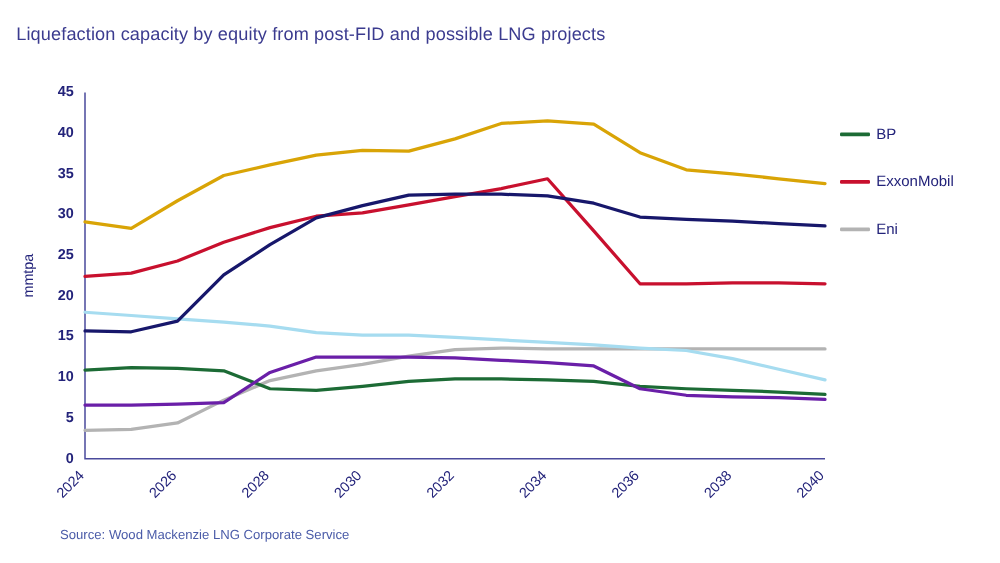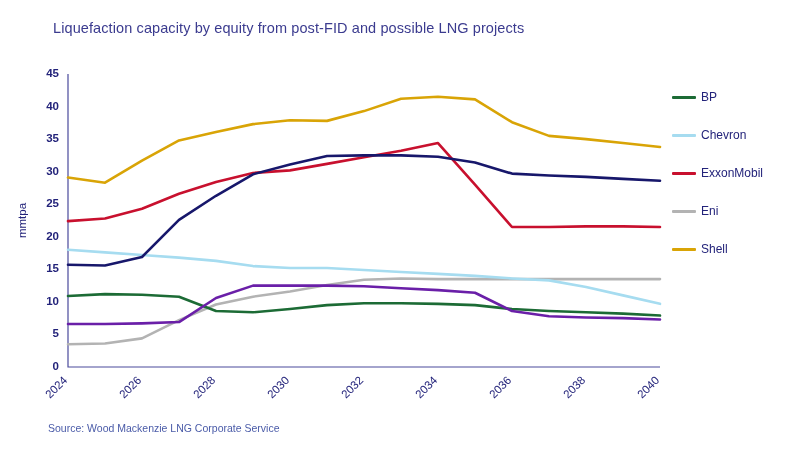--- a/index.html
+++ b/index.html
@@ -11,21 +11,20 @@
     overflow:hidden;
     position:relative;
   }
   #chart-title{
     position:absolute;
     left:13px;top:20px;
     font-size:14.5px;
     color:#3b3b8f;
     letter-spacing:0.1px;
     white-space:nowrap;
-    margin-left:40px;
   }
   #source-note{
     position:absolute;
     left:13px;top:422px;
     font-size:10.5px;
     color:#4a5ba8;
     white-space:nowrap;
     margin-left:35px;
   }
   #plot-wrap{
@@ -43,21 +42,21 @@
     font-family:"Liberation Sans",sans-serif;
     font-size:11.5px;fill:#23237a;
   }
   .axis-title{
     font-family:"Liberation Sans",sans-serif;
     font-size:11.5px;fill:#23237a;
   }
   .series-path{fill:none;stroke-width:2.6;stroke-linejoin:round;stroke-linecap:round;}
   #legend{
     position:absolute;
-    left:672px;top:78px;
+    left:672px;top:88px;
     width:126px;
   }
   .legend-item{
     display:flex;align-items:center;
     height:38px;
   }
   .legend-swatch{
     width:24px;height:3px;
     margin-right:5px;flex:0 0 auto;
     border-radius:1px;
@@ -105,30 +104,22 @@
       <path d="M 68.00 264.78 L 105.00 265.43 L 142.00 256.96 L 179.00 219.85 L 216.00 195.76 L 253.00 174.27 L 290.00 164.50 L 327.00 156.04 L 364.00 155.39 L 401.00 155.39 L 438.00 156.69 L 475.00 162.55 L 512.00 173.62 L 549.00 175.57 L 586.00 176.88 L 623.00 178.83 L 660.00 180.78" class="series-path" stroke="#17176b"></path>
     </svg>
 </div>
 
 <div id="legend">
     <div class="legend-item">
       <span class="legend-swatch" style="background: rgb(28, 107, 53);"></span>
       <span class="legend-label">BP</span>
     </div>
     <div class="legend-item">
-      <span class="legend-swatch" style="background: rgb(166, 220, 240);"></span>
-      <span class="legend-label">Chevron</span>
-    </div>
-    <div class="legend-item">
       <span class="legend-swatch" style="background: rgb(200, 16, 46);"></span>
       <span class="legend-label">ExxonMobil</span>
     </div>
     <div class="legend-item">
       <span class="legend-swatch" style="background: rgb(179, 179, 179);"></span>
       <span class="legend-label">Eni</span>
     </div>
-    <div class="legend-item">
-      <span class="legend-swatch" style="background: rgb(217, 164, 6);"></span>
-      <span class="legend-label">Shell</span>
-    </div>
   </div>
 
 <div id="source-note">Source: Wood Mackenzie LNG Corporate Service</div>
 
 </body></html>

